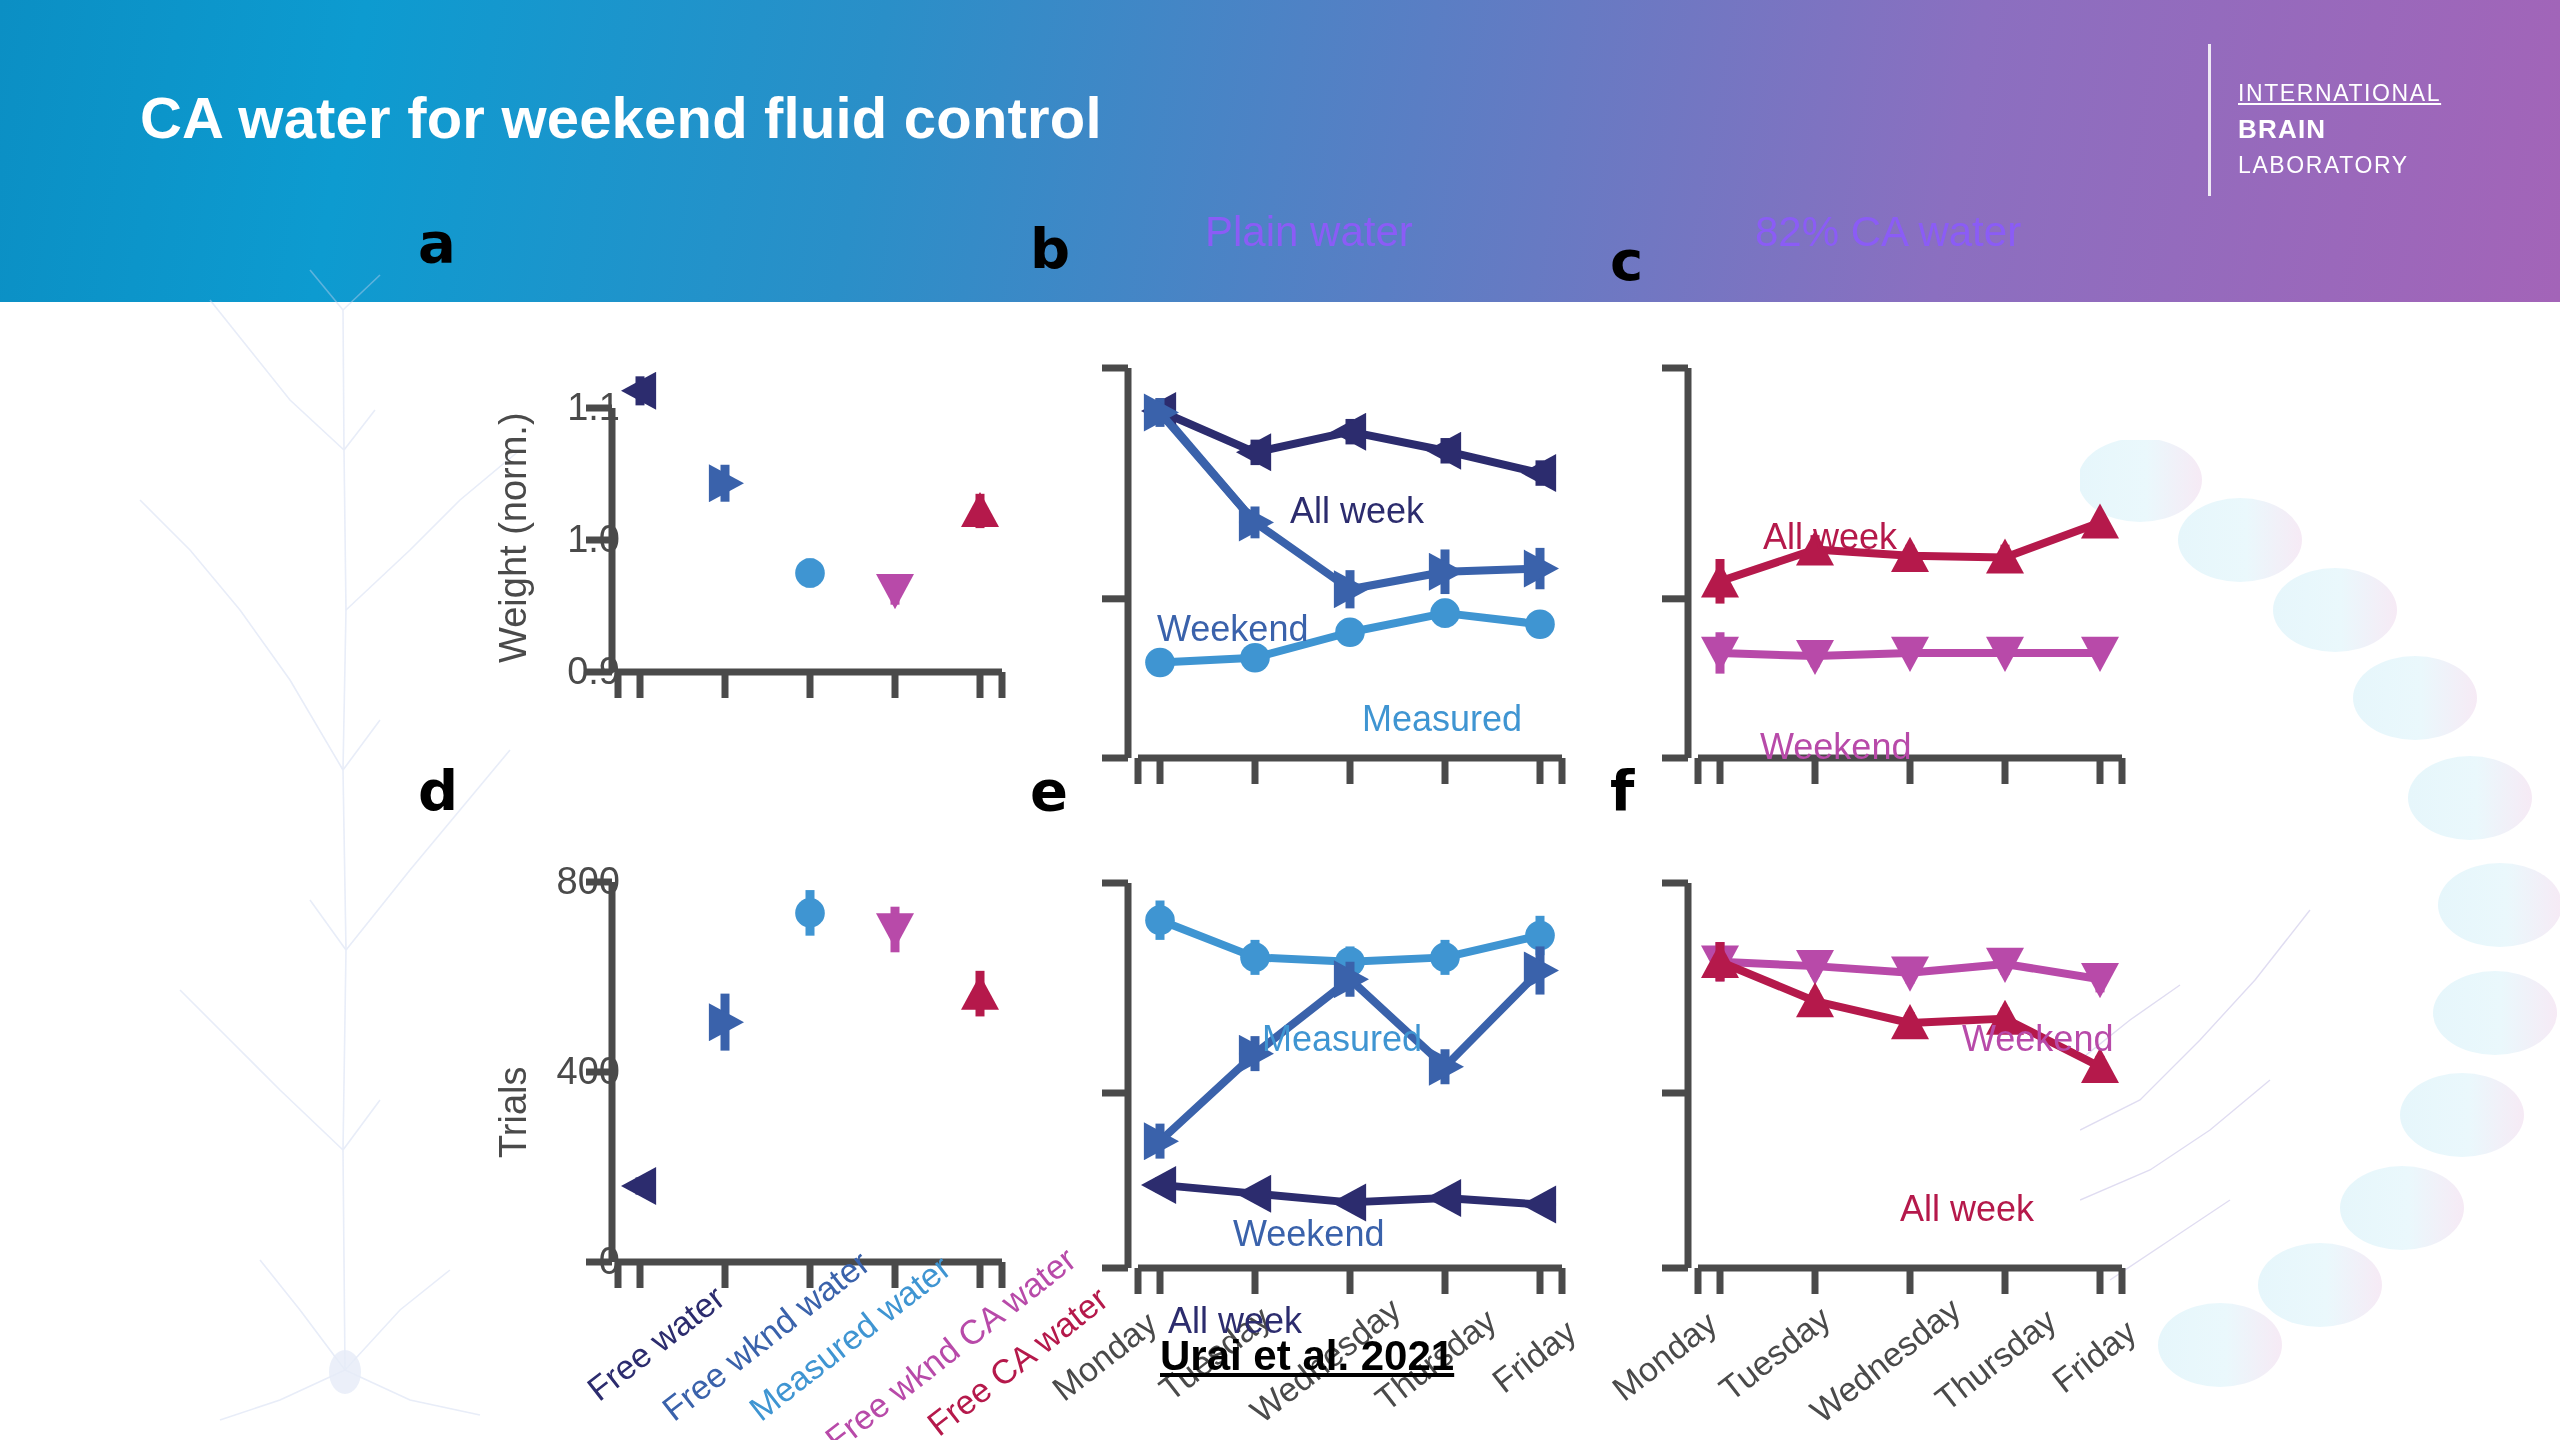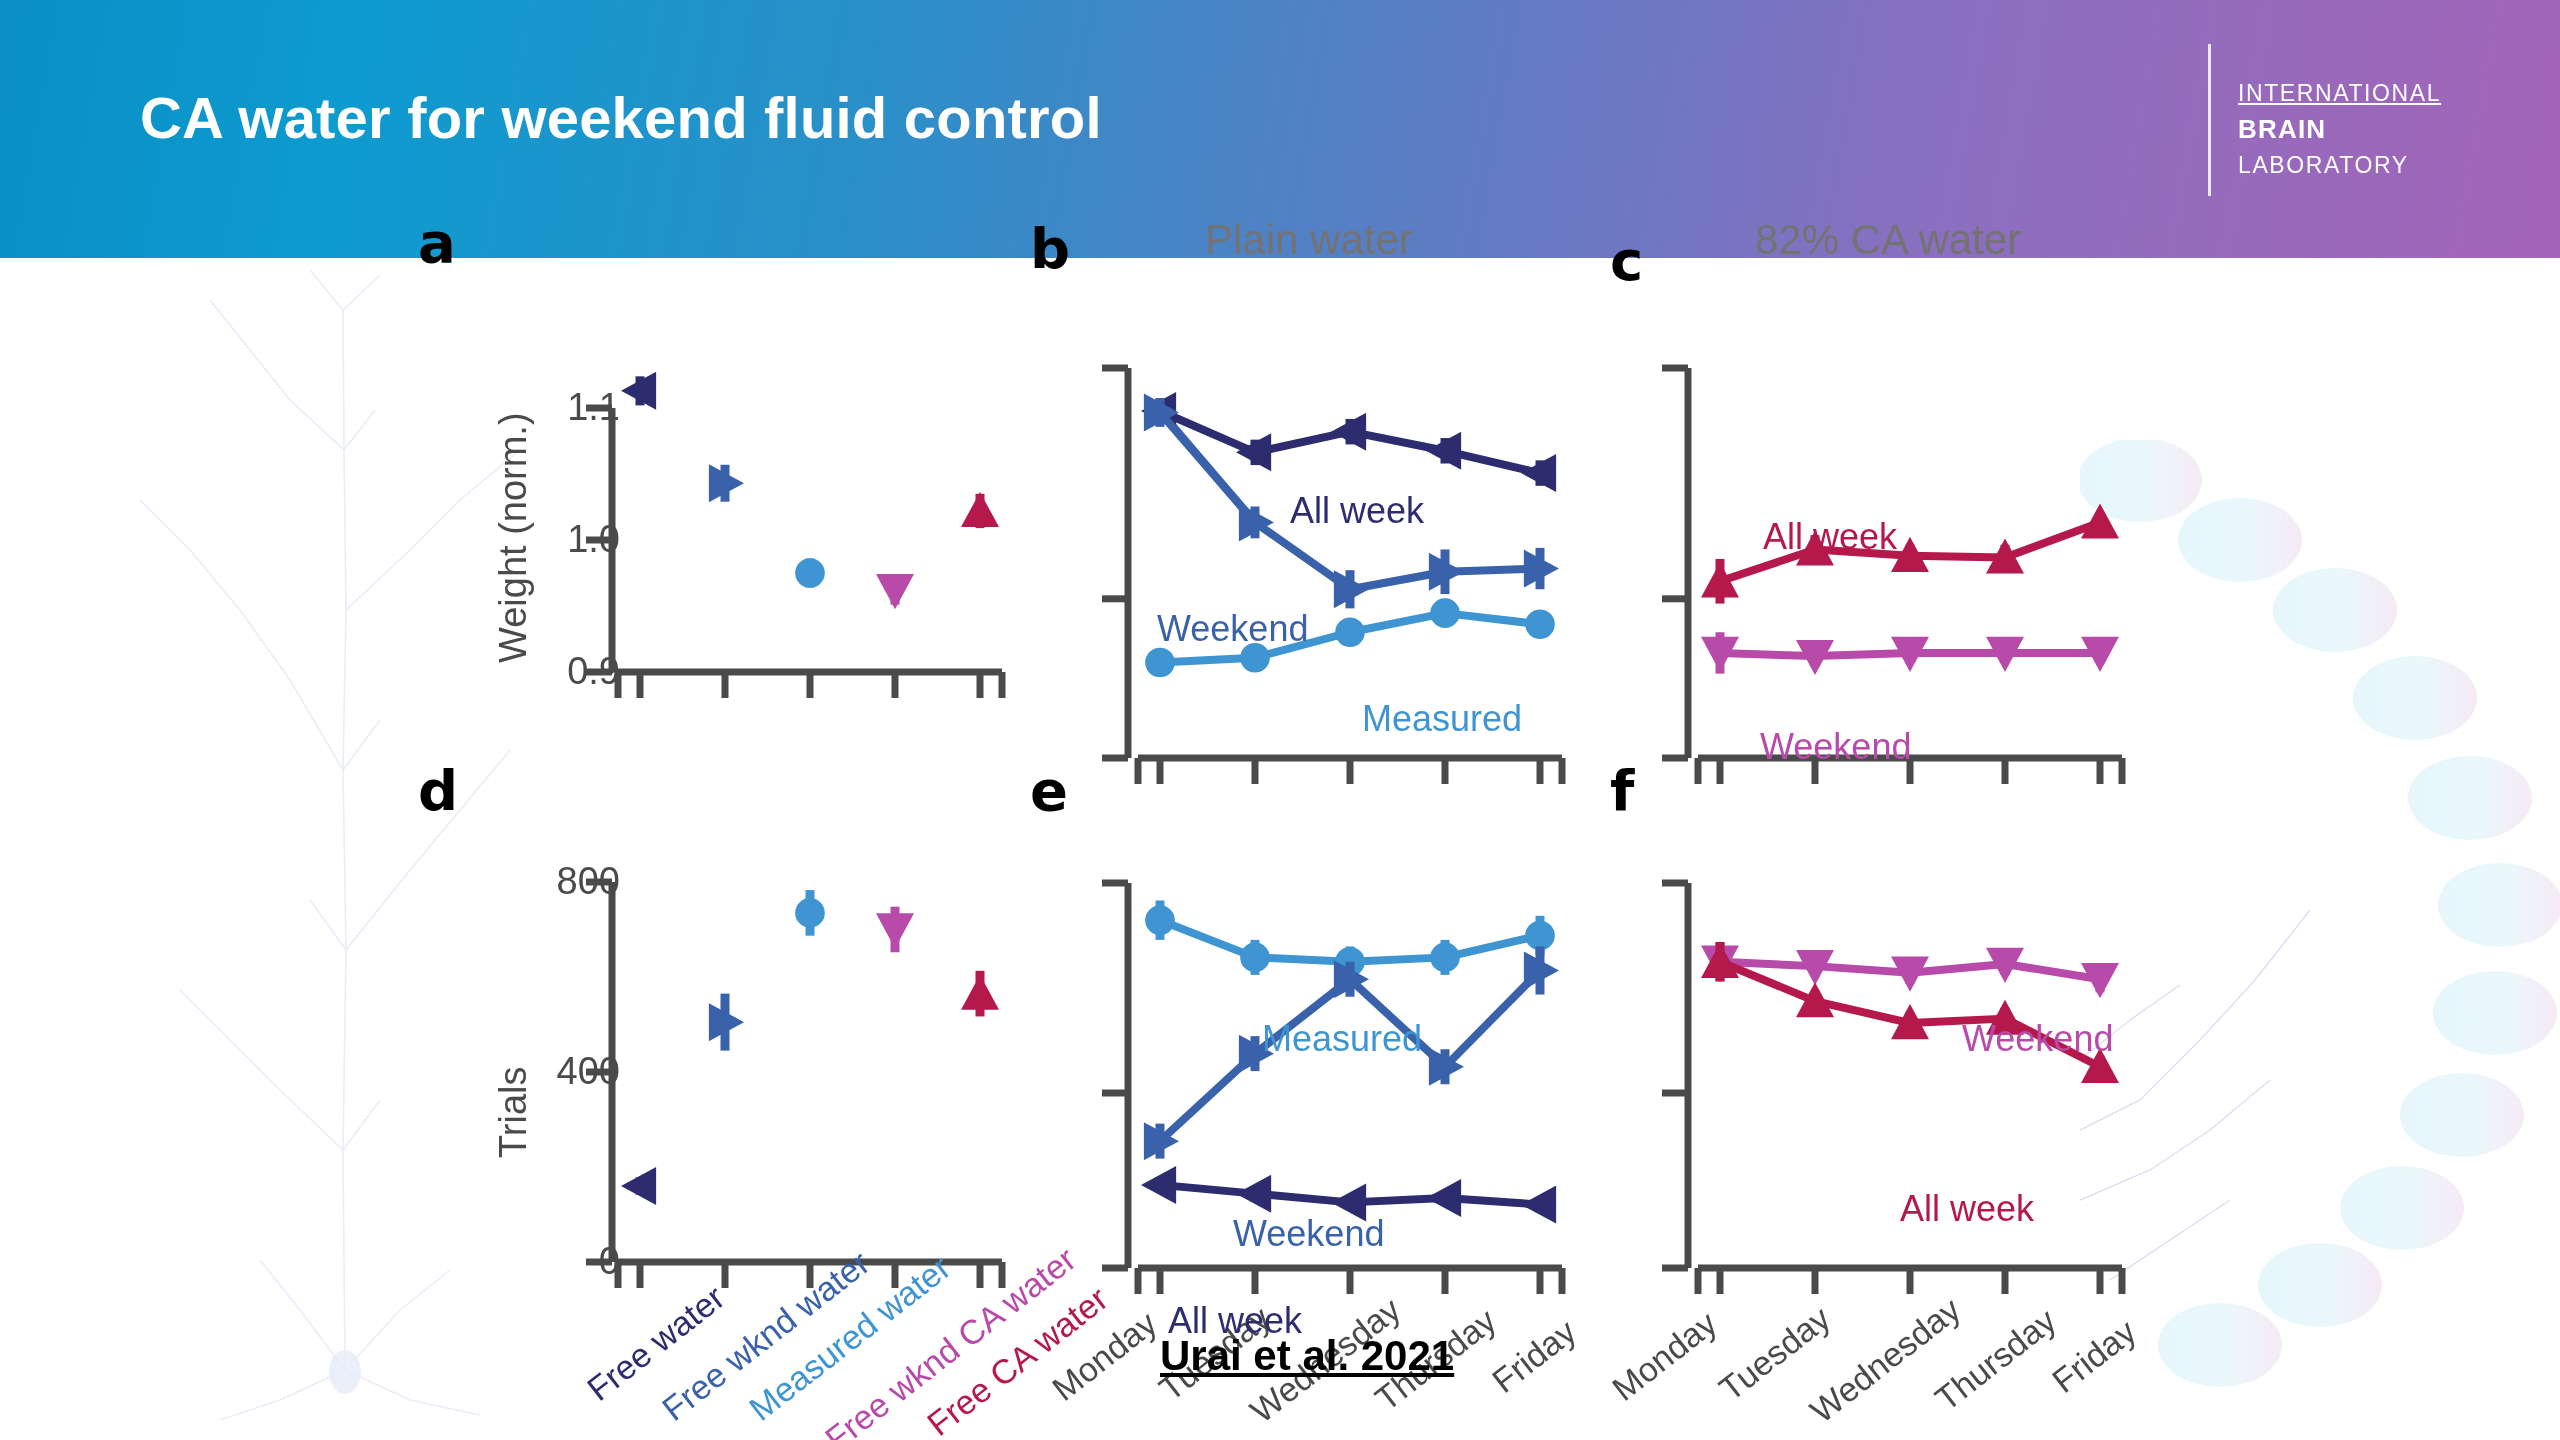--- a/index.html
+++ b/index.html
@@ -4,21 +4,21 @@
 <style>
   html,body{margin:0;padding:0;}
   body{
     width:2560px;height:1440px;
     background:#ffffff;
     font-family:"Liberation Sans", sans-serif;
     overflow:hidden;position:relative;
   }
   
   #header{
-    position:absolute;left:0;top:0;width:2560px;height:258px;
+    position:absolute;left:0;top:0;width:2560px;height:302px;
     background:linear-gradient(100deg,#0b8fc4 0%, #0d9bd0 14%, #2a8fc8 34%, #5a7ec4 55%, #8b6fc0 76%, #a364b8 100%);
   }
   #header-title{
     position:absolute;left:140px;top:84px;
     font-size:58px;font-weight:bold;color:#ffffff;letter-spacing:0.2px;
     white-space:nowrap;
   }
   #logo-block{position:absolute;left:2208px;top:44px;width:300px;height:160px;}
   #logo-rule{position:absolute;left:0;top:0;width:3px;height:152px;background:rgba(255,255,255,.85);}
   .logo-line{position:absolute;left:30px;color:#ffffff;white-space:nowrap;}
@@ -30,21 +30,21 @@
   #wm-neuron{position:absolute;left:110px;top:250px;width:470px;height:1190px;opacity:.5;pointer-events:none;}
   #wm-dots{position:absolute;left:2080px;top:440px;width:480px;height:950px;opacity:1;pointer-events:none;}
 
   
   #figure{position:absolute;left:0;top:258px;width:2560px;height:1182px;}
   .panel-letter{
     position:absolute;font-size:56px;font-weight:bold;color:#000000;
     font-family:"DejaVu Sans", sans-serif;
   }
   .col-title{
-    position:absolute;font-size:42px;color:#737373;white-space:nowrap;margin-top:8px;
+    position:absolute;font-size:42px;color:#8b5cf6;white-space:nowrap;
   }
   .axis-label-y{
     position:absolute;font-size:38px;color:#4a4a4a;white-space:nowrap;
     transform-origin:0 0;transform:rotate(-90deg);
   }
   .tick-text{
     position:absolute;font-size:38px;color:#4a4a4a;white-space:nowrap;
     text-align:right;
   }
   .xtick-rot{

